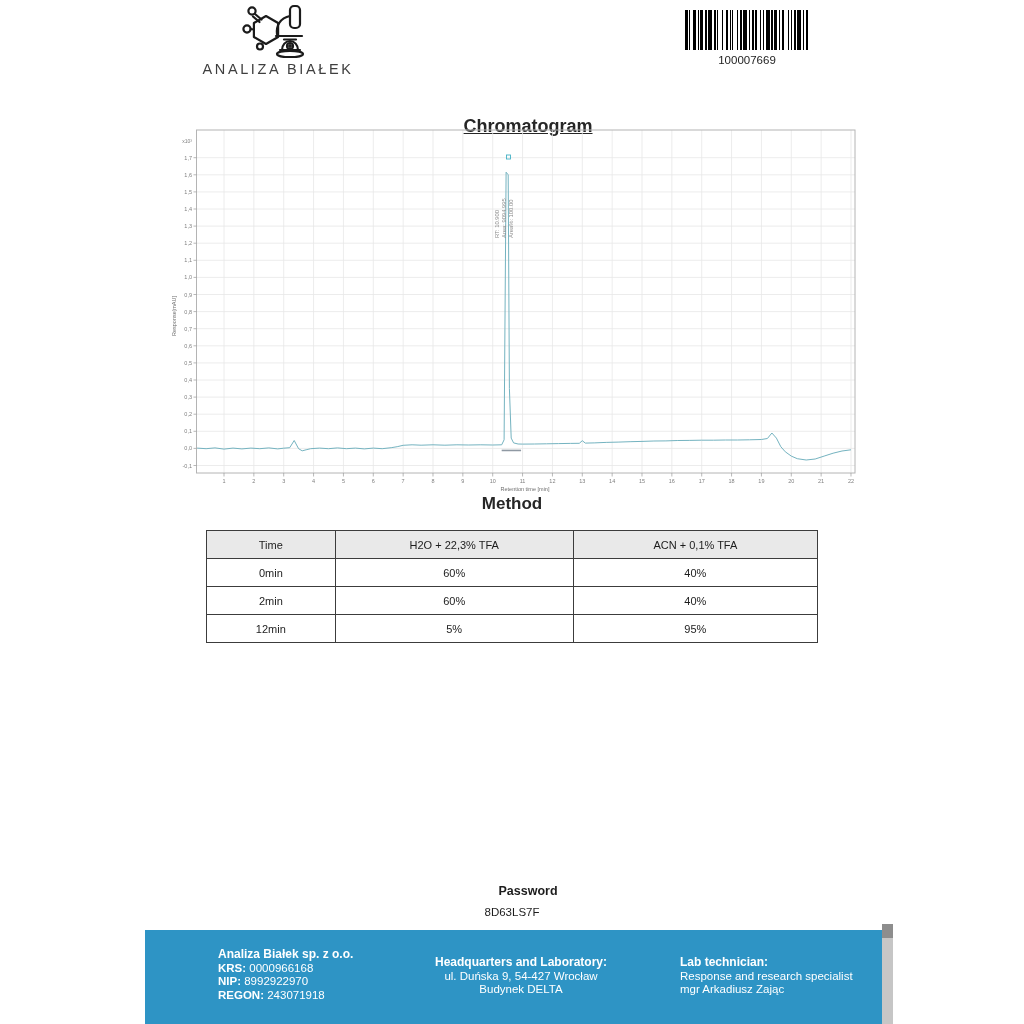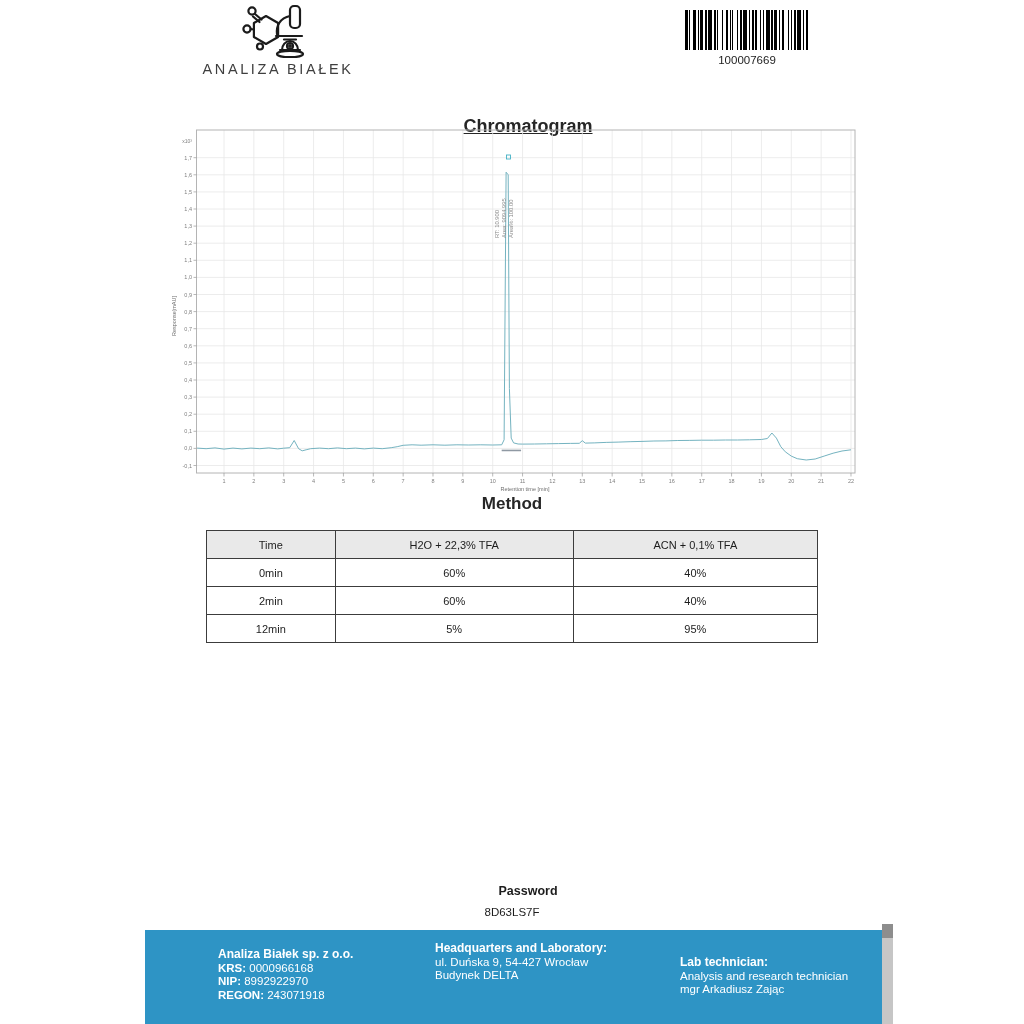--- a/index.html
+++ b/index.html
@@ -30,21 +30,21 @@
   .col-time{width:21%;margin-top:9px;} .col-a{width:39%;} .col-b{width:40%;}
 
   .password-block{position:absolute;top:884px;left:0;width:100%;text-align:center;}
   .password-label{font-size:12.5px;font-weight:bold;color:#1d1d1d;margin-left:32px;}
   .password-value{font-size:11.5px;color:#1d1d1d;margin-top:8px;}
 
   .footer{position:absolute;left:145px;top:930px;width:737px;height:94px;color:#fff;}
   .f-col{position:absolute;font-size:11.5px;line-height:13.5px;white-space:nowrap;}
   .f-col .t{font-weight:bold;font-size:12px;}
   .f-col1{left:73px;top:18px;}
-  .f-col2{left:290px;top:12px;}
+  .f-col2{left:290px;top:26px;text-align:center;}
   .f-col3{left:535px;top:26px;}
 
   .scrollbar{position:absolute;left:882px;top:924px;width:11px;height:100px;background:#c6c6c6;}
   .scroll-thumb{position:absolute;top:0;left:0;width:11px;height:14px;background:#8d8d8d;}
 </style>
 </head>
 <body>
 
 <div class="page">
 
@@ -318,21 +318,21 @@
       <div><b>NIP:</b> <span>8992922970</span></div>
       <div><b>REGON:</b> <span>243071918</span></div>
     </div>
     <div class="f-col f-col2">
       <div class="t">Headquarters and Laboratory:</div>
       <div>ul. Duńska 9, 54-427 Wrocław</div>
       <div>Budynek DELTA</div>
     </div>
     <div class="f-col f-col3">
       <div class="t">Lab technician:</div>
-      <div>Analysis and research technician</div>
+      <div>Response and research specialist</div>
       <div>mgr Arkadiusz Zając</div>
     </div>
   </div>
 
   <div class="scrollbar">
     <div class="scroll-thumb"></div>
   </div>
 
 </div>
 

